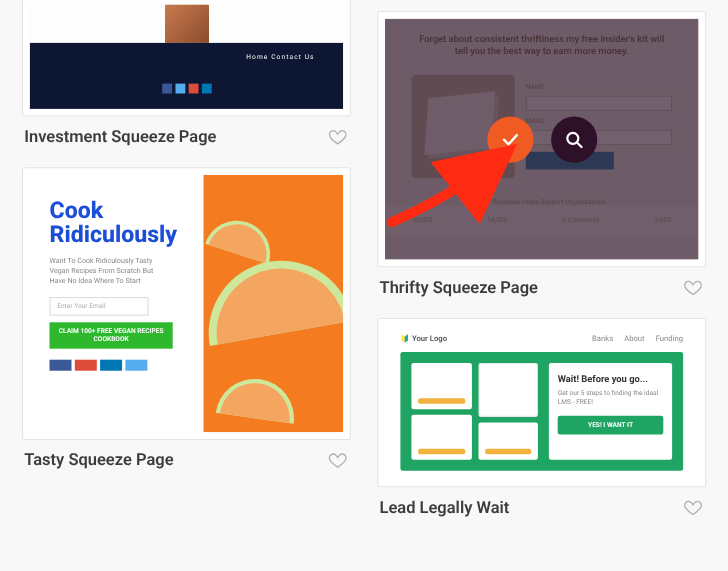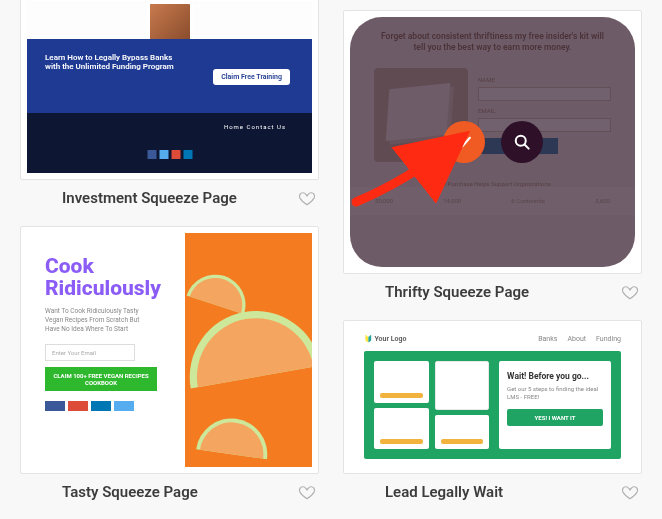--- a/index.html
+++ b/index.html
@@ -27,21 +27,20 @@
   .thumb-inner {
     width: 100%;
     position: relative;
     overflow: hidden;
   }
   .meta {
     display: flex;
     justify-content: space-between;
     align-items: center;
     padding: 8px 2px 0;
-    margin-left: 40px;
   }
   .title {
     font-size: 15px;
     font-weight: 600;
     color: #3c3c3c;
   }
   .heart {
     width: 20px; height: 20px;
     display: flex; align-items: center; justify-content: center;
     cursor: pointer;
@@ -55,37 +54,37 @@
   .invest-mid .cta { position:absolute; right:22px; top:30px; background:#fff; color:#1f3a93; border-radius:3px; padding:4px 8px; font-size:7px; }
   .invest-bot { background:#0d1633; height:60px; position:relative; }
   .invest-bot .menu { position:absolute; right:26px; top:10px; color:#fff; font-size:6px; letter-spacing:1px; }
   .invest-bot .socials { position:absolute; left:50%; transform:translateX(-50%); bottom:14px; display:flex; gap:3px; }
   .invest-bot .socials span { width:9px; height:9px; display:block; }
   .s1{background:#3b5998}.s2{background:#55acee}.s3{background:#dd4b39}.s4{background:#0077b5}
 
   
   .tasty { display:flex; height:234px; }
   .tasty-left { flex:1; background:#fff; padding:22px 12px 12px 18px; }
-  .tasty-left h3 { font-size:21px; font-weight:800; color:#8b5cf6; line-height:1.05; }
+  .tasty-left h3 { font-size:21px; font-weight:800; color:#1d4ed8; line-height:1.05; }
   .tasty-left p { font-size:6.5px; color:#888; margin:8px 0 10px; line-height:1.4; max-width:110px; }
   .tasty-input { border:1px solid #ddd; font-size:6px; padding:4px 6px; width:90px; color:#aaa; margin-bottom:6px; }
   .tasty-btn { background:#2eb82e; color:#fff; font-size:6px; font-weight:700; padding:5px 6px; width:112px; text-align:center; }
   .tasty-soc { margin-top:10px; display:flex; gap:3px; }
   .tasty-soc span{ width:20px; height:10px; display:block; }
   .ts1{background:#3b5998}.ts2{background:#dd4b39}.ts3{background:#0077b5}.ts4{background:#55acee}
   .tasty-right { flex:1; background:#f47b20; position:relative; overflow:hidden; }
   .melon-slice { position:absolute; width:110px; height:55px; background:#cde89a; border-radius:110px 110px 0 0; transform:rotate(-12deg); }
   .melon-slice::after { content:""; position:absolute; inset:6px 6px 0 6px; background:#f4a560; border-radius:100px 100px 0 0; }
   .ms1{ top:30px; left:-20px; transform:rotate(18deg) scale(0.55);}
   .ms2{ top:84px; left:10px; transform:rotate(-10deg) scale(1.2);}
   .ms3{ top:176px; left:-6px; transform:rotate(8deg) scale(0.65);}
 
   
   .thrifty-wrap { position:relative; }
-  .thrifty-inner { height:250px; background:#f3eee8; position:relative;border-radius:32px; }
+  .thrifty-inner { height:219px; background:#f3eee8; position:relative; }
   .thrifty-text { text-align:center; font-size:8.5px; font-weight:600; color:#8a6d58; padding:14px 28px 0; line-height:1.35; }
   .thrifty-body { display:flex; padding:14px 24px 0; gap:10px; align-items:center; }
   .thrifty-img { width:94px; height:94px; background:#cdbba7; border-radius:4px; position:relative; }
   .thrifty-img::before { content:""; position:absolute; left:14px; top:18px; width:60px; height:52px; background:#f4f1ec; transform:skewX(-10deg) rotate(-6deg); box-shadow:4px 4px 0 #dfd4c5; }
   .thrifty-form { flex:1; }
   .tf-label { font-size:6px; color:#aa9378; margin-bottom:4px; }
   .tf-input { border:1px solid #d6c8b6; height:14px; width:100%; margin-bottom:6px; background:#fff; }
   .tf-btn { background:#2d7fb0; height:16px; width:80px; }
   .thrifty-trust { text-align:center; font-size:6px; color:#b09a80; margin-top:18px; }
   .thrifty-footer { background:#faf7f2; height:28px; display:flex; justify-content:space-around; align-items:center; font-size:6px; color:#b8a68a; }
@@ -128,27 +127,20 @@
 <div class="grid">
 
   <div class="col">
 
     <div class="card" style="margin-top:-6px">
       <div class="thumb">
           <div class="thumb-inner">
         <div class="invest-top">
               <div class="invest-building"></div>
             </div>
-        <div class="invest-mid">
-          <div>
-            <div>Learn How to Legally Bypass Banks</div>
-            <div>with the Unlimited Funding Program</div>
-          </div>
-          <div class="cta">Claim Free Training</div>
-        </div>
         <div class="invest-bot">
           <div class="menu">Home   Contact Us</div>
           <div class="socials">
                 <span class="s1"></span>
                 <span class="s2"></span>
                 <span class="s3"></span>
                 <span class="s4"></span>
               </div>
         </div>
       </div>

